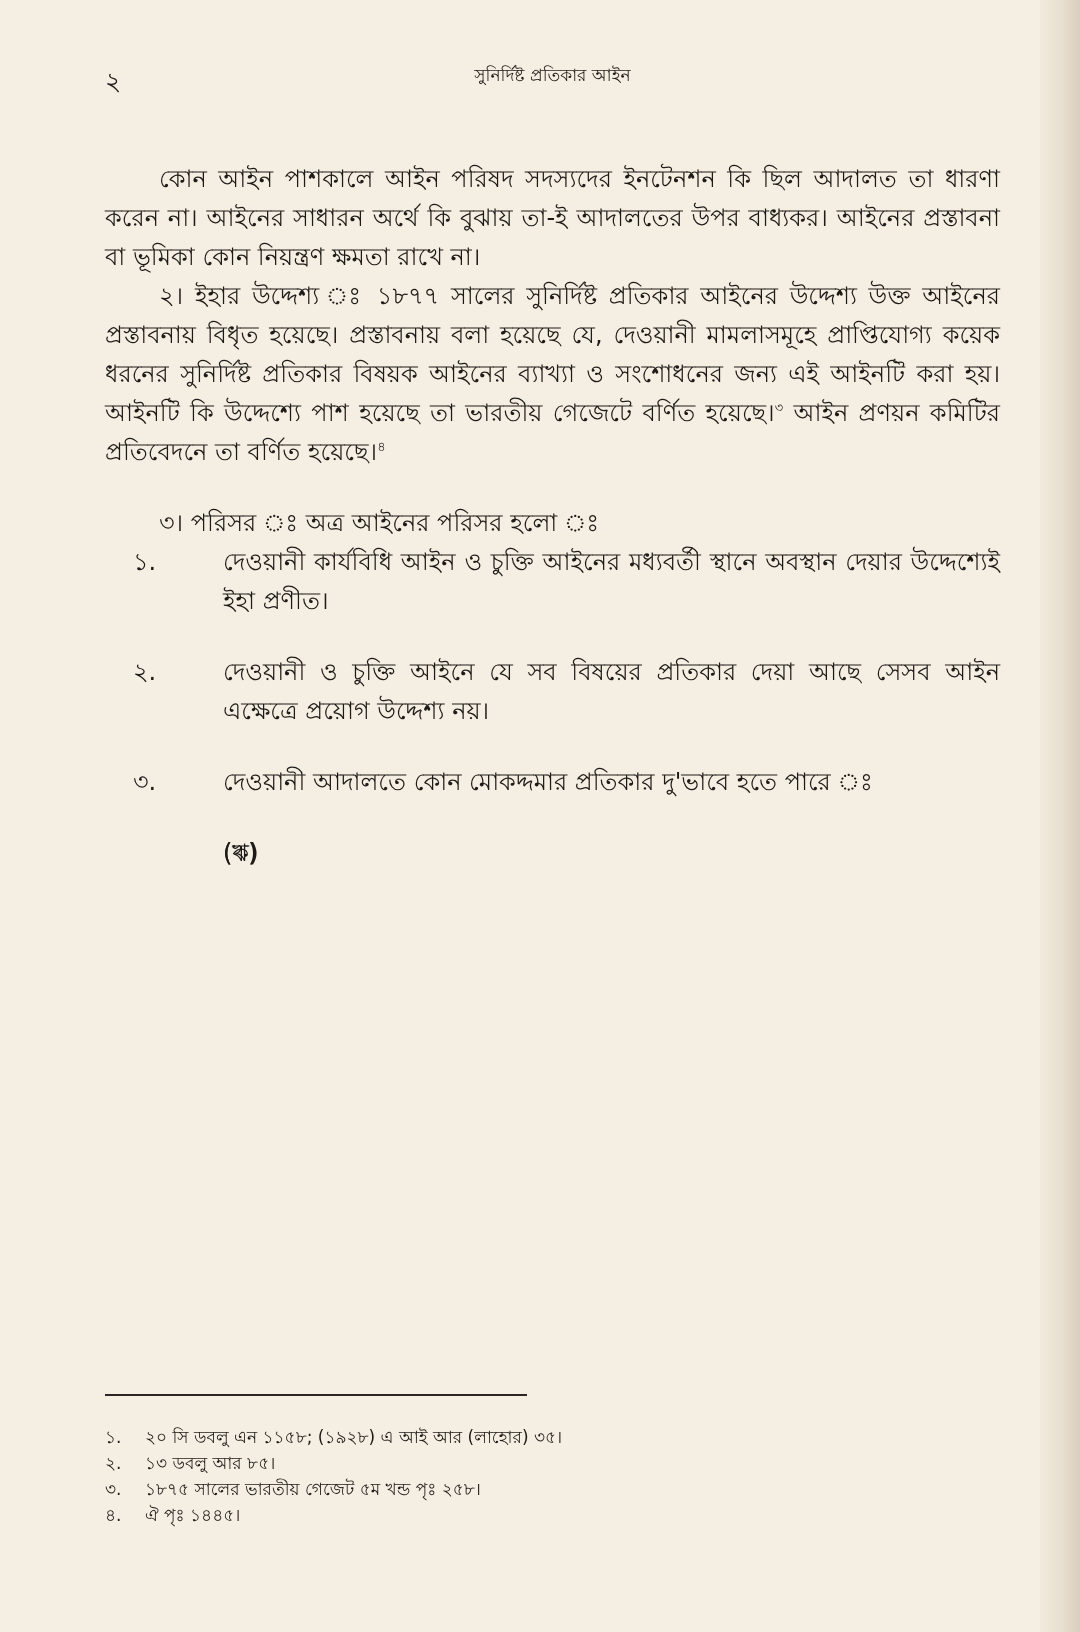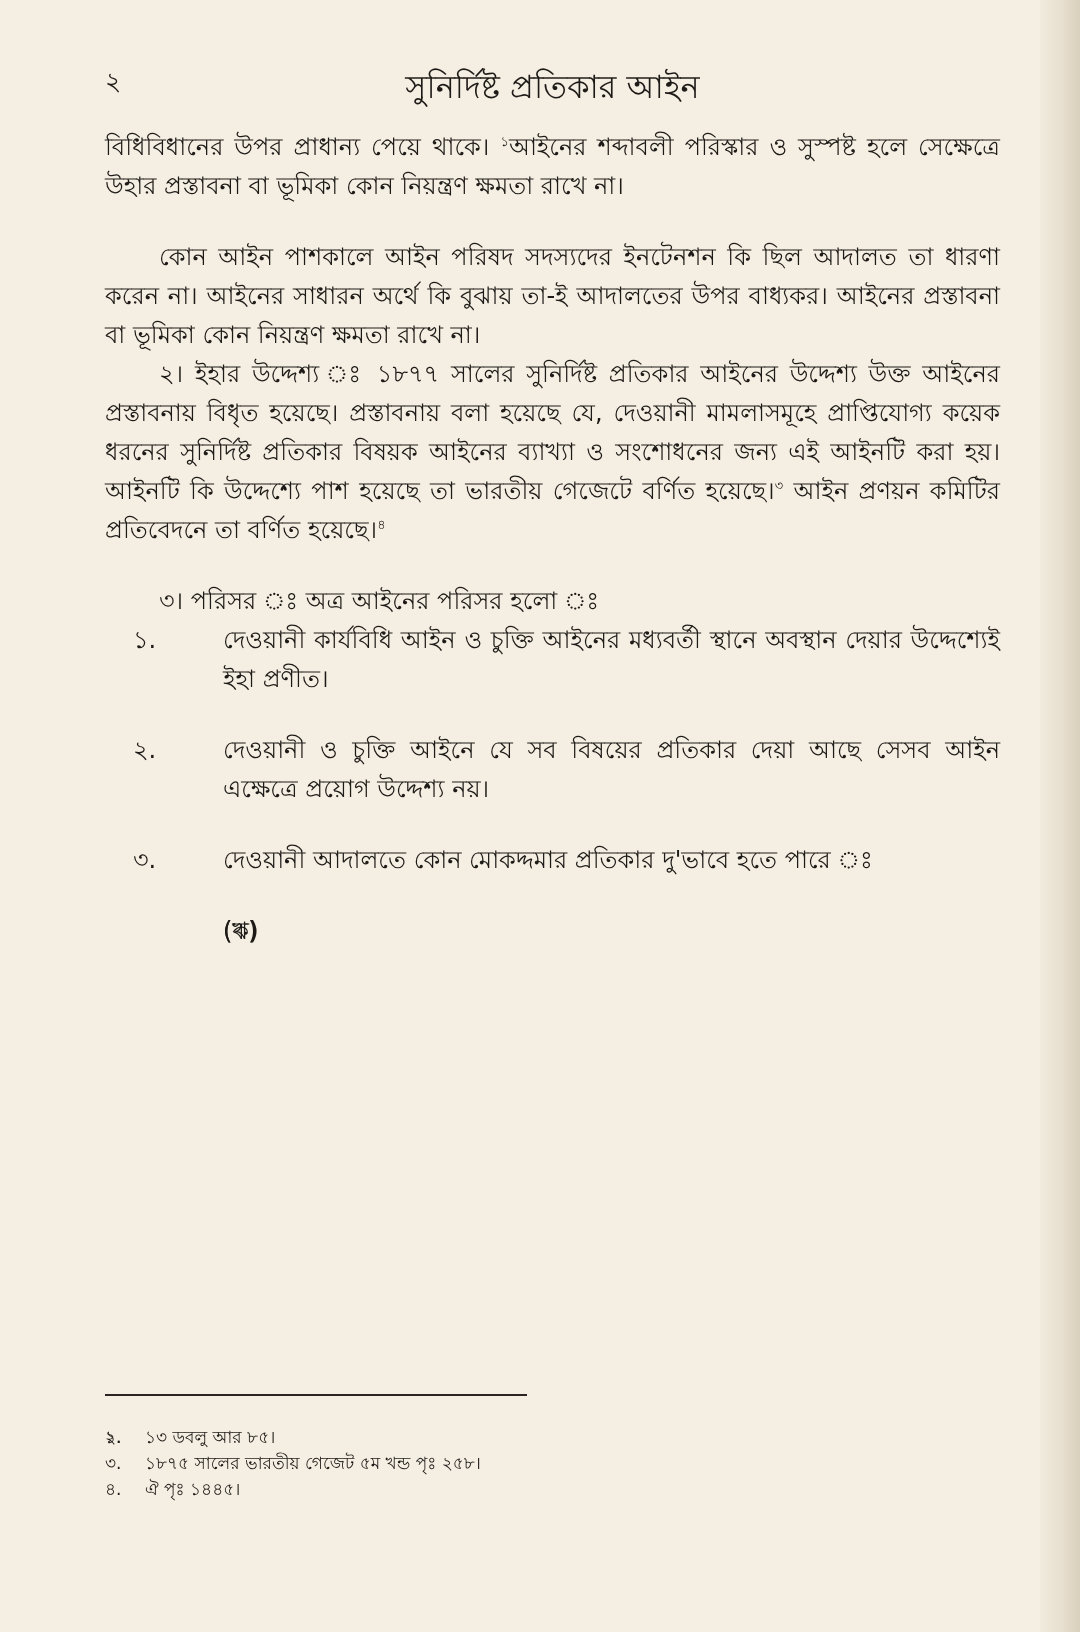--- a/index.html
+++ b/index.html
@@ -17,21 +17,21 @@
   .page {
     position: absolute; left: 0; top: 0; width: 1080px; height: 1632px;
   }
   .header {
     position: absolute; top: 62px; left: 105px; width: 895px; height: 40px;
   }
   .page-number {
     position: absolute; left: 0; top: 0; font-size: 25px;
   }
   .running-title {
-    position: absolute; left: 0; right: 0; top: 0; text-align: center; font-size: 32px;
+    position: absolute; left: 0; right: 0; top: 0; text-align: center; font-size: 17px;
   }
   .body-text {
     position: absolute; left: 105px; top: 128px; width: 895px;
     font-size: 24px; line-height: 39px; text-align: justify;
   }
   p { margin: 0; }
   .indent { text-indent: 54px; }
   .gap { margin-top: 32px; }
   .bold { font-weight: normal; }
   sup { font-size: 13px; vertical-align: super; line-height: 0; }
@@ -57,21 +57,20 @@
 
 <div class="page">
   <div class="page-edge"></div>
 
   <div class="header">
     <span class="page-number">২</span>
     <div class="running-title">সুনির্দিষ্ট প্রতিকার আইন</div>
   </div>
 
   <div class="body-text">
-    <p><span>বিধিবিধানের উপর প্রাধান্য পেয়ে থাকে।</span> <sup>১</sup><span>আইনের শব্দাবলী পরিস্কার ও সুস্পষ্ট হলে সেক্ষেত্রে উহার প্রস্তাবনা বা ভূমিকা কোন নিয়ন্ত্রণ ক্ষমতা রাখে না।</span></p>
 
     <p class="indent gap">কোন আইন পাশকালে আইন পরিষদ সদস্যদের ইনটেনশন কি ছিল আদালত তা ধারণা করেন না। আইনের সাধারন অর্থে কি বুঝায় তা-ই আদালতের উপর বাধ্যকর। আইনের প্রস্তাবনা বা ভূমিকা কোন নিয়ন্ত্রণ ক্ষমতা রাখে না।</p>
 
 
     <p class="indent"><span class="bold">২। ইহার উদ্দেশ্য ঃ</span> <span>১৮৭৭ সালের সুনির্দিষ্ট প্রতিকার আইনের উদ্দেশ্য উক্ত আইনের প্রস্তাবনায় বিধৃত হয়েছে। প্রস্তাবনায় বলা হয়েছে যে, দেওয়ানী মামলাসমূহে প্রাপ্তিযোগ্য কয়েক ধরনের সুনির্দিষ্ট প্রতিকার বিষয়ক আইনের ব্যাখ্যা ও সংশোধনের জন্য এই আইনটি করা হয়। আইনটি কি উদ্দেশ্যে পাশ হয়েছে তা ভারতীয় গেজেটে বর্ণিত হয়েছে।</span><sup>৩</sup><span> আইন প্রণয়ন কমিটির প্রতিবেদনে তা বর্ণিত হয়েছে।</span><sup>৪</sup></p>
 
     <p class="indent gap"><span class="bold">৩। পরিসর ঃ</span><span> অত্র আইনের পরিসর হলো ঃ</span></p>
 
     <div>
       <p class="list-item"><span class="num">১.</span><span>দেওয়ানী কার্যবিধি আইন ও চুক্তি আইনের মধ্যবর্তী স্থানে অবস্থান দেয়ার উদ্দেশ্যেই ইহা প্রণীত।</span></p>
@@ -81,18 +80,18 @@
 
     <div>
       <p class="sub-item gap"><span class="num">(ক)</span></p>
       <p class="sub-item gap"><span class="num">(খ)</span></p>
     </div>
   </div>
 
   <div class="rule"></div>
 
   <div class="footnotes">
-    <p class="fn"><span class="num">১.</span></p>
+    <p class="fn"><span class="num">১.</span><span>২০ সি ডবলু এন ১১৫৮; (১৯২৮) এ আই আর  (লাহোর) ৩৫।</span></p>
     <p class="fn"><span class="num">২.</span><span>১৩ ডবলু আর ৮৫।</span></p>
     <p class="fn"><span class="num">৩.</span><span>১৮৭৫ সালের ভারতীয় গেজেট ৫ম খন্ড পৃঃ ২৫৮।</span></p>
     <p class="fn"><span class="num">৪.</span><span>ঐ পৃঃ ১৪৪৫।</span></p>
   </div>
 </div>
 
 </body></html>

